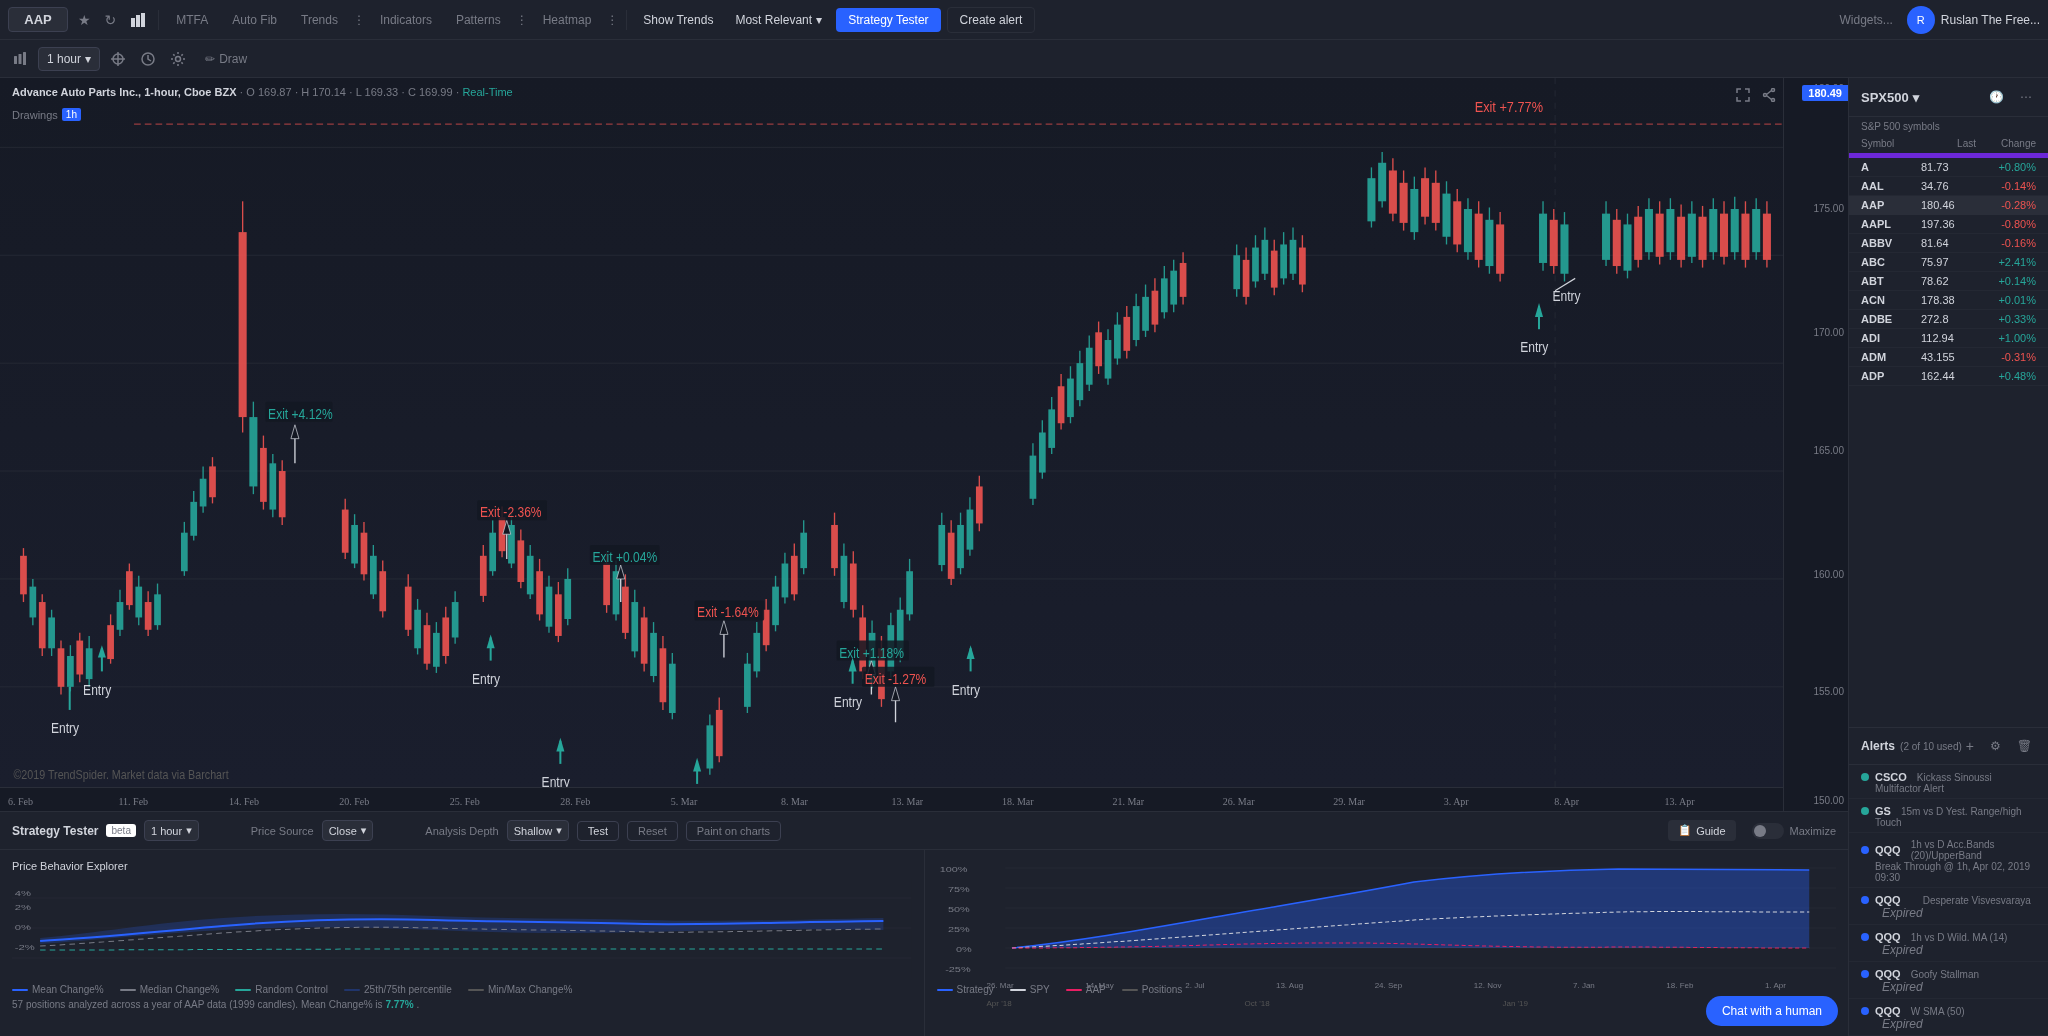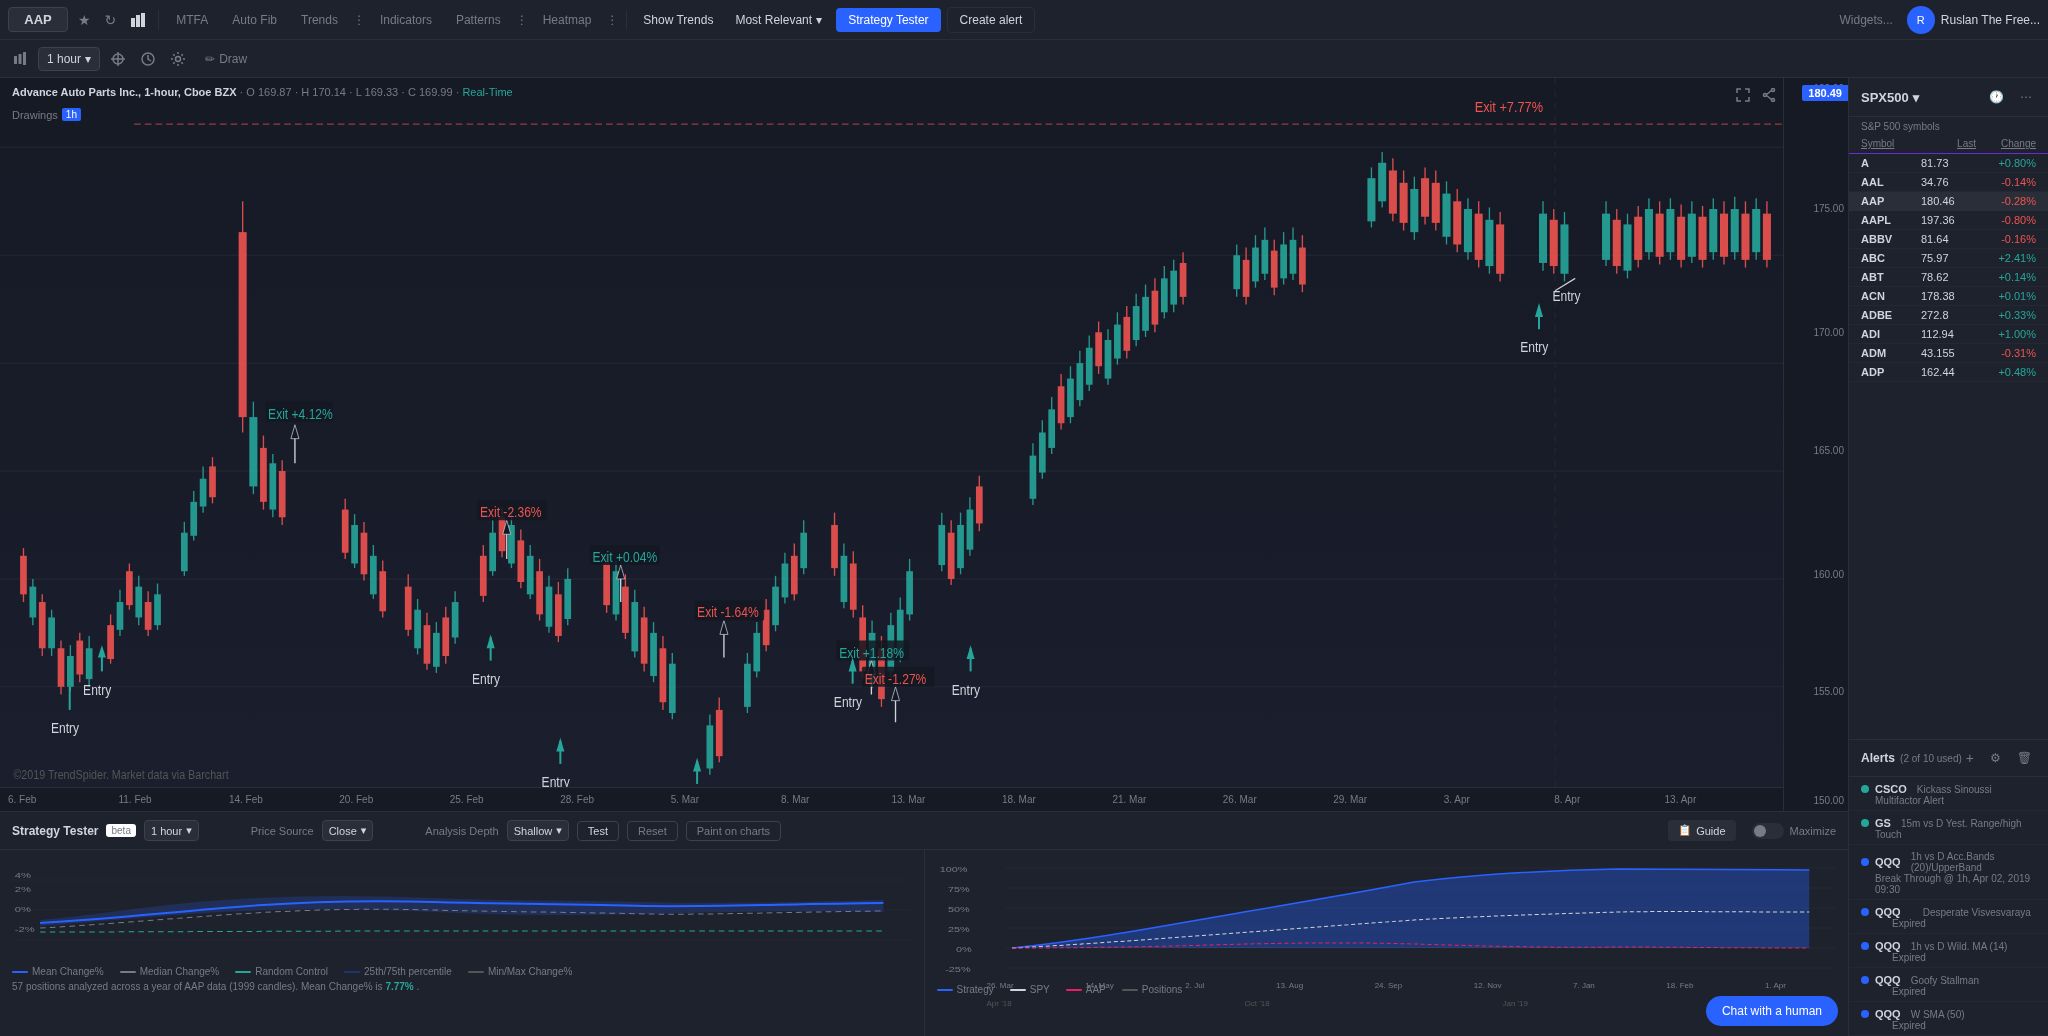--- a/index.html
+++ b/index.html
@@ -126,22 +126,22 @@
       padding: 8px 4px; font-size: 10px; color: #787b86;
     }
     .price-label-current {
       position: absolute; right: 0; background: #2962ff; color: white;
       font-size: 11px; font-weight: 600; padding: 2px 6px; border-radius: 2px 0 0 2px;
     }
 
     
     .date-axis {
       height: 24px; background: #161a25; border-top: 1px solid #2a2e39;
-      display: flex; align-items: center; padding: 8px 8px;
-      font-size: 10px; color: #787b86; overflow: hidden;
+      display: flex; align-items: flex-start; padding: 8px 8px;
+      font-size: 10px; color: #787b86; overflow: hidden; font-family: Liberation Serif, serif;
     }
 
     
     .strategy-panel {
       height: 225px; background: #1e222d; border-top: 1px solid #2a2e39;
       display: flex; flex-direction: column;
     }
     .strategy-panel-toolbar {
       display: flex; align-items: center; height: 38px;
       border-bottom: 1px solid #2a2e39; padding: 0 12px; gap: 8px;
@@ -228,22 +228,22 @@
     }
     .spx-title {
       font-size: 13px; font-weight: 700; color: #d1d4dc;
       display: flex; align-items: center; gap: 4px;
     }
     .sidebar-header-icons {
       margin-left: auto; display: flex; gap: 8px;
     }
     .sidebar-sub { font-size: 10px; color: #787b86; padding: 4px 12px 2px; }
     .watchlist-header {
-      display: flex; padding: 4px 12px; border-bottom: 1px solid #6d28d9;
-      font-size: 10px; color: #787b86; text-decoration: underline;
+      display: flex; padding: 4px 12px; border-bottom: 5px solid #6d28d9;
+      font-size: 10px; color: #787b86;
     }
     .wl-col-symbol { flex: 1; }
     .wl-col-last { width: 55px; text-align: right; }
     .wl-col-change { width: 60px; text-align: right; }
     .watchlist-items { flex: 1; overflow-y: auto; }
     .watchlist-item {
       display: flex; align-items: center; padding: 3px 12px;
       cursor: pointer; border-bottom: 1px solid rgba(42,46,57,0.5);
     }
     .watchlist-item.active { background: #2a2e39; }
@@ -265,21 +265,21 @@
     .alert-item {
       padding: 6px 12px 4px; border-bottom: 1px solid rgba(42,46,57,0.5);
       cursor: pointer;
     }
     .alert-item-header { display: flex; align-items: center; gap: 6px; }
     .alert-dot { width: 8px; height: 8px; border-radius: 50%; flex-shrink: 0; }
     .alert-dot-green { background: #26a69a; }
     .alert-dot-blue { background: #2962ff; }
     .alert-symbol { font-size: 11px; font-weight: 700; color: #d1d4dc; }
     .alert-sub { font-size: 10px; color: #787b86; margin-left: 14px; }
-    .alert-expired { font-size: 10px; color: #787b86; margin-left: 31px; }
+    .alert-expired { font-size: 12px; color: #787b86; margin-left: 21px; font-style: italic; }
 
     
     ::-webkit-scrollbar { width: 4px; }
     ::-webkit-scrollbar-track { background: transparent; }
     ::-webkit-scrollbar-thumb { background: #2a2e39; border-radius: 2px; }
 
     
     .chat-btn {
       position: fixed; bottom: 10px; right: 10px;
       background: #2962ff; color: white; border: none; border-radius: 20px;
@@ -874,20 +874,21 @@
           <div class="toggle-switch">
             <div class="toggle-knob"></div>
           </div>
           <span>Maximize</span>
         </div>
       </div>
 
       <div class="strategy-panel-content">
 
         <div class="price-behavior-section">
+          <div class="section-title">Price Behavior Explorer</div>
 
           <div class="mini-chart-container">
             <svg width="100%" height="100%" viewBox="0 0 640 100" preserveAspectRatio="none">
 
               <rect width="640" height="100" fill="#1e222d"></rect>
 
               <line x1="0" y1="20" x2="640" y2="20" stroke="#2a2e39" stroke-width="0.5"></line>
               <line x1="0" y1="50" x2="640" y2="50" stroke="#2a2e39" stroke-width="0.5"></line>
               <line x1="0" y1="80" x2="640" y2="80" stroke="#2a2e39" stroke-width="0.5"></line>
 

